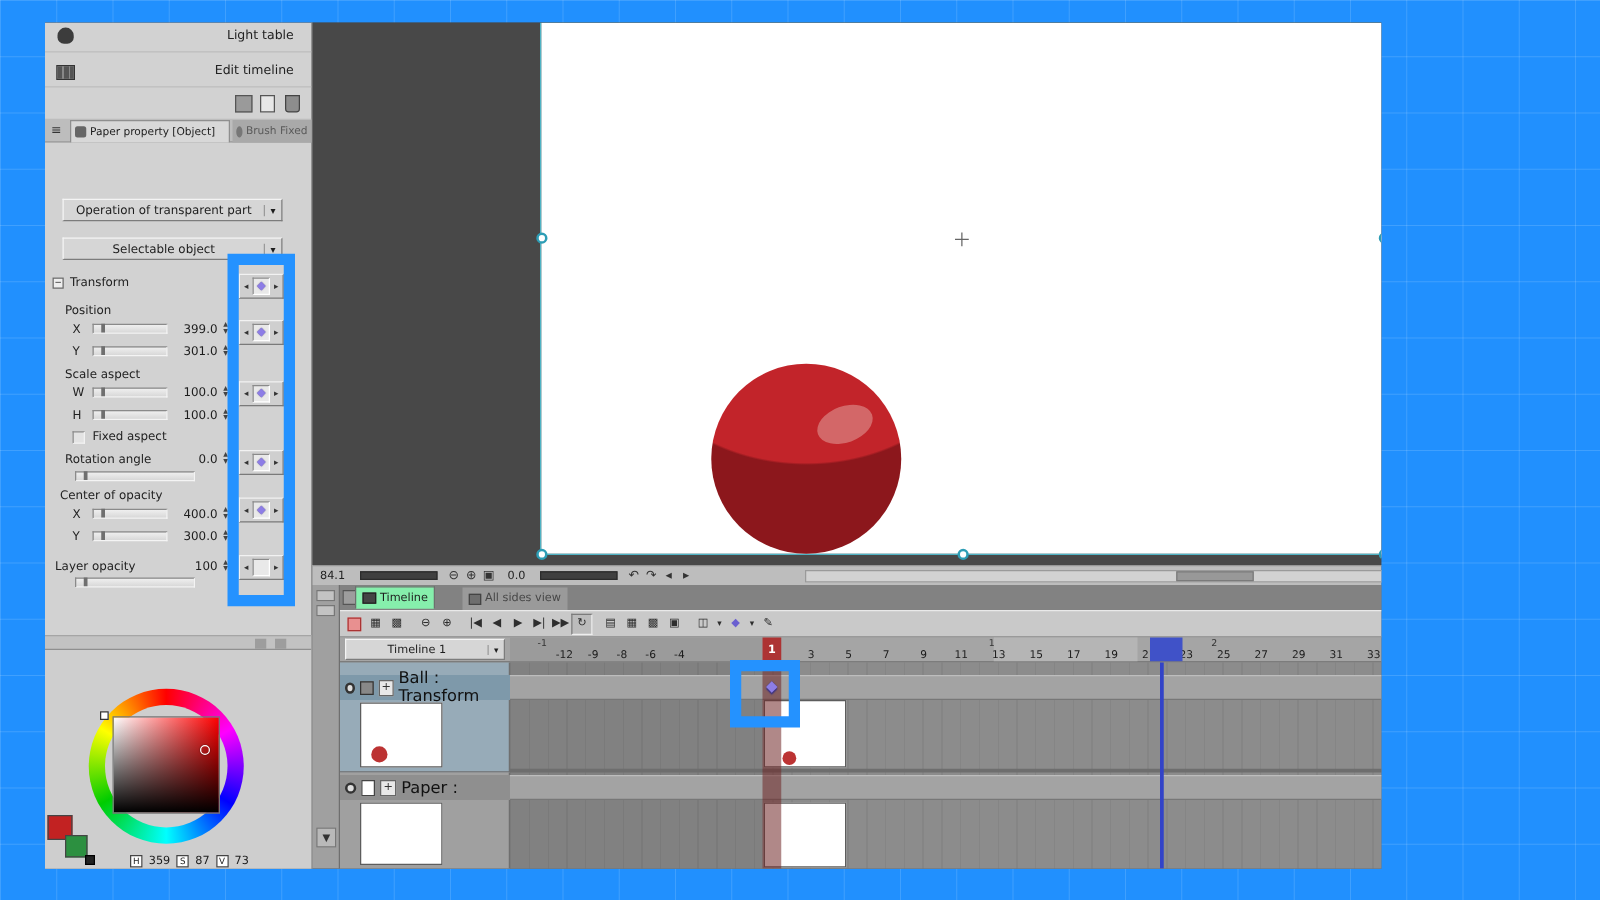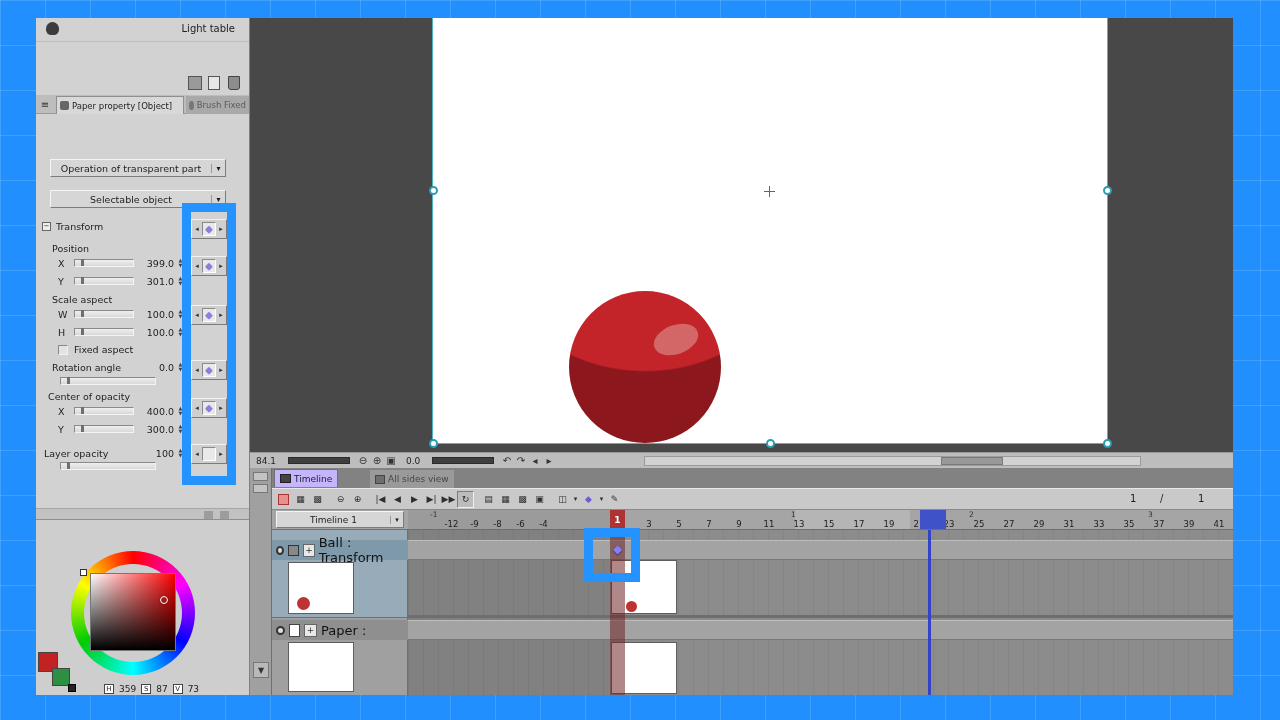--- a/index.html
+++ b/index.html
@@ -2,21 +2,21 @@
 <html><head>
 <meta charset="utf-8">
 <style>
 *{box-sizing:border-box;margin:0;padding:0}
 html,body{width:1280px;height:720px}
 body{position:relative;background:#2190fe;font-family:"DejaVu Sans","Liberation Sans",sans-serif;overflow:hidden;font-size:10px;color:#1d1d1d}
 .a{position:absolute}
 .grid{left:0;top:0;width:1280px;height:720px;
  background-image:linear-gradient(rgba(255,255,255,.14) 1px,transparent 1px),linear-gradient(90deg,rgba(255,255,255,.14) 1px,transparent 1px);
  background-size:45px 45px}
-#app{left:36px;top:18px;width:1197px;height:677px;background:#474747;overflow:hidden}
+#app{left:36px;top:18px;width:1069px;height:677px;background:#474747;overflow:hidden}
 
 .leftcol{left:0;top:0;width:214px;height:677px;background:#d2d2d2;border-right:1px solid #808080}
 .rowline{border-bottom:1px solid #bdbdbd}
 .rlabel{position:absolute;right:14px;top:5px;color:#222}
 .ic{display:inline-flex;align-items:center;justify-content:center;width:16px;height:16px;font-size:10px;color:#333}
 .btn3d{background:#d6d6d6;border:1px solid;border-color:#f4f4f4 #7c7c7c #7c7c7c #f4f4f4}
 .inset{background:#e3e3e3;border:1px solid;border-color:#8a8a8a #f2f2f2 #f2f2f2 #8a8a8a}
 .slider{position:absolute;height:8px;background:linear-gradient(#efefef,#d8d8d8);border:1px solid;border-color:#8a8a8a #f4f4f4 #f4f4f4 #8a8a8a}
 .slider::before{content:"";position:absolute;left:6px;top:-1px;width:3px;height:7px;background:#6f6f6f}
 .pval{position:absolute;width:40px;text-align:right;font-size:9.5px}
@@ -67,20 +67,24 @@
 
 <div class="a" id="app">
 
   <div class="a leftcol">
 
     <div class="a rowline" style="left:0;top:2;width:213px;height:24px">
       <span class="a" style="left:10px;top:4px;width:13px;height:13px;border-radius:50% 50% 40% 40%;background:#3c3c3c"></span>
       <span class="rlabel">Light table</span>
     </div>
 
+    <div class="a rowline" style="left:0;top:28px;width:213px;height:24px">
+      <span class="a" style="left:9px;top:6px;width:15px;height:12px;background:repeating-linear-gradient(90deg,#555 0 4px,#888 4px 5px);border:1px solid #333"></span>
+      <span class="rlabel">Edit timeline</span>
+    </div>
 
     <div class="a" style="left:0;top:56px;width:213px;height:20px">
       <span class="a" style="left:152px;top:2px;width:14px;height:14px;background:#9a9a9a;border:1px solid #555"></span>
       <span class="a" style="left:172px;top:2px;width:12px;height:14px;background:#e7e7e7;border:1px solid #555"></span>
       <span class="a" style="left:192px;top:2px;width:12px;height:14px;background:#8d8d8d;border:1px solid #444;border-radius:0 0 3px 3px"></span>
     </div>
 
     <div class="a" style="left:0;top:77px;width:213px;height:19px;background:#bdbdbd;border-bottom:1px solid #999">
       <span class="a ic" style="left:1px;top:1px">≡</span>
       <div class="a" style="left:20px;top:1px;width:128px;height:18px;background:#d8d8d8;border:1px solid #8f8f8f;border-bottom:none;display:flex;align-items:center;gap:3px;padding:0 3px">
@@ -284,21 +288,21 @@
   <div class="a tlstrip">
     <span class="a" style="left:3px;top:4px;width:15px;height:9px;background:#c3c3c3;border:1px solid #777"></span>
     <span class="a" style="left:3px;top:16px;width:15px;height:9px;background:#c3c3c3;border:1px solid #777"></span>
     <span class="a" style="left:3px;top:194px;width:16px;height:16px;background:#b9b9b9;border:1px solid #777;display:flex;align-items:center;justify-content:center;font-size:8px;color:#333">▼</span>
   </div>
 
   <div class="a tlpanel">
 
     <div class="tltabs">
       <span class="a" style="left:2px;top:4px;width:12px;height:12px;background:#9d9d9d;border:1px solid #555"></span>
-      <div class="tab" style="left:2px;top:1px;background:#c4b5fd;border:1px solid #6e6e6e;border-bottom:none">
+      <div class="tab" style="left:12px;top:1px;background:#86efac;border:1px solid #6e6e6e;border-bottom:none">
         <span style="width:11px;height:9px;background:#444;border:1px solid #222"></span>
         <span>Timeline</span>
       </div>
       <div class="tab" style="left:98px;top:2px;background:#9a9a9a;color:#474747">
         <span style="width:10px;height:9px;background:#6e6e6e;border:1px solid #444"></span>
         <span>All sides view</span>
       </div>
     </div>
 
     <div class="toolbar">

